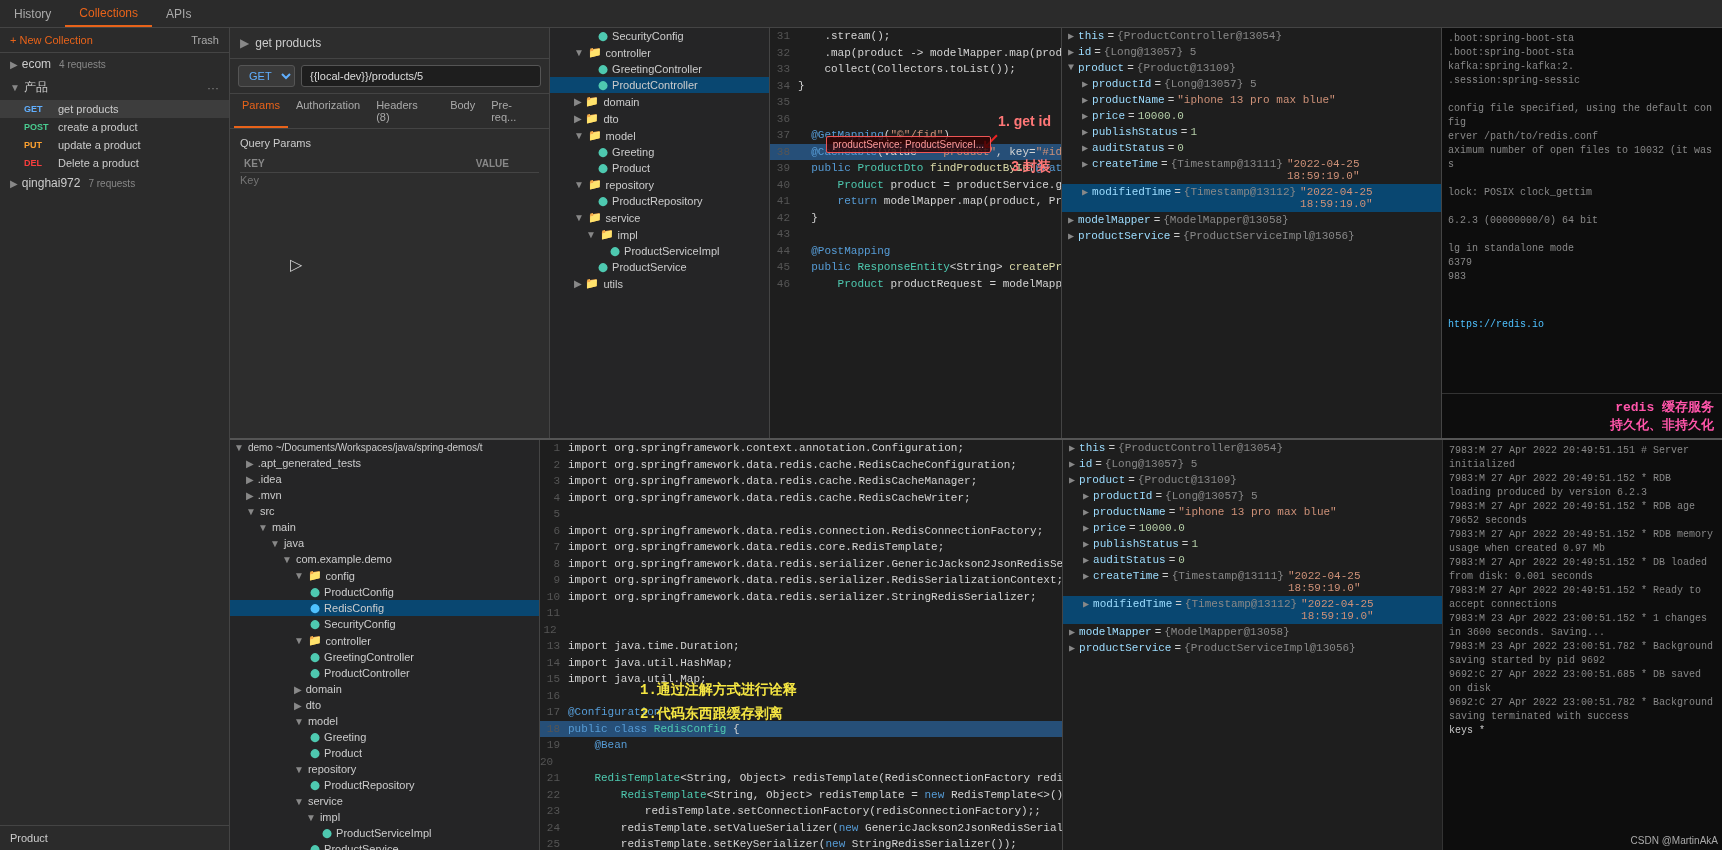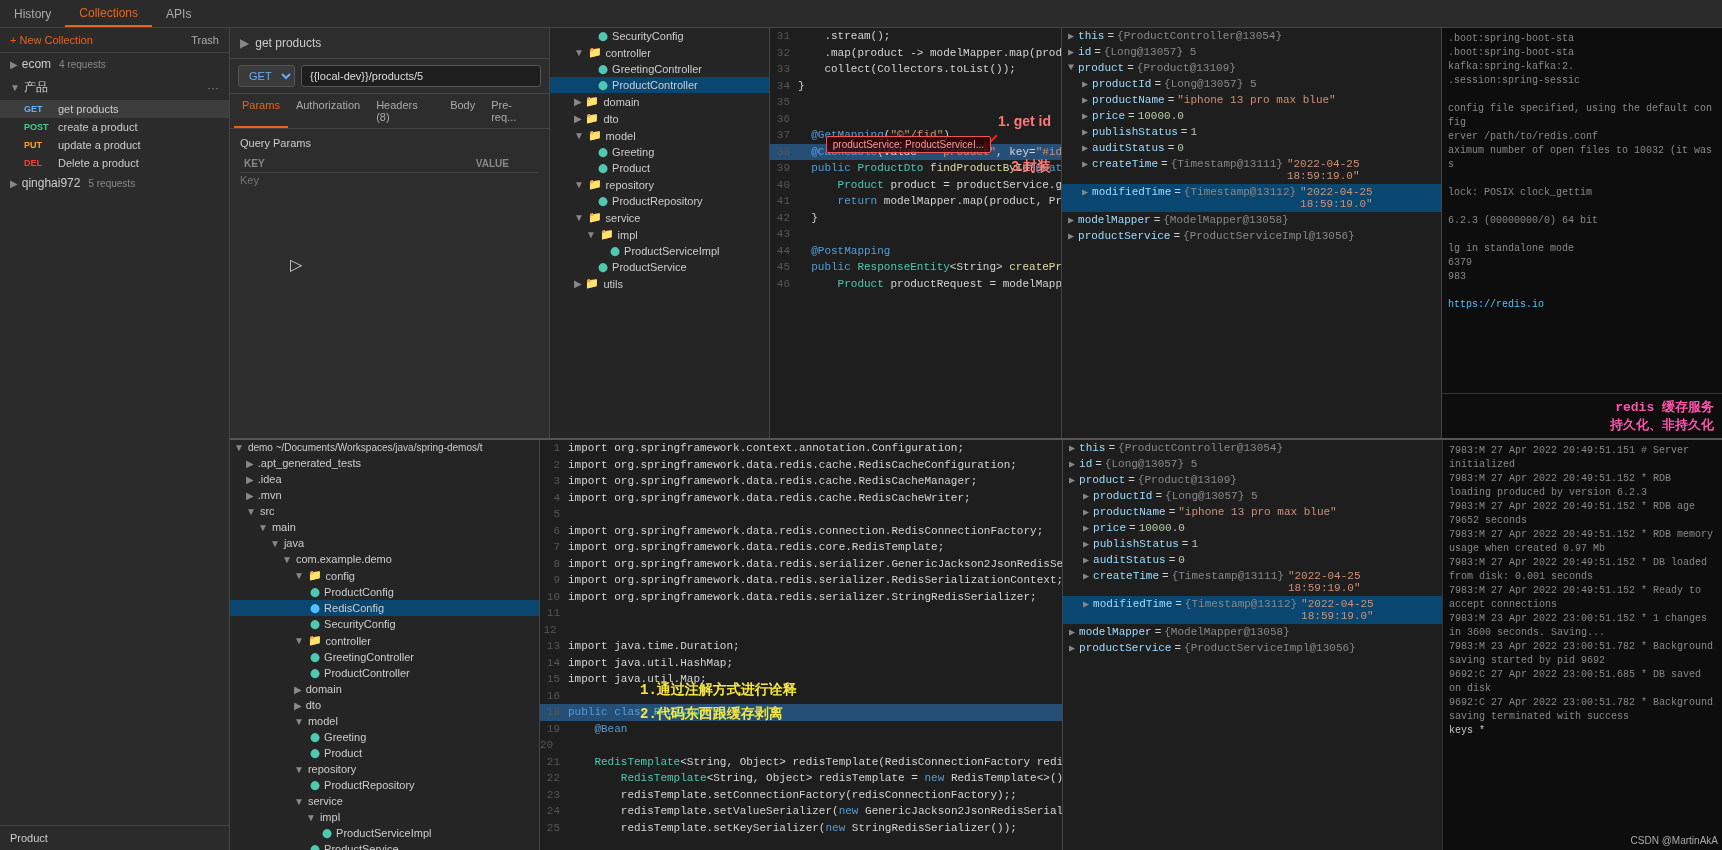--- a/index.html
+++ b/index.html
@@ -54,21 +54,21 @@
         <span style="font-size:11px;color:#ccc;">update a product</span>
       </div>
       <div style="display:flex;align-items:center;padding:3px 24px;cursor:pointer;">
         <span style="font-size:9px;font-weight:bold;color:#f93e3e;margin-right:6px;min-width:28px;">DEL</span>
         <span style="font-size:11px;color:#ccc;">Delete a product</span>
       </div>
 
       <div style="padding:4px 10px;cursor:pointer;display:flex;align-items:center;gap:4px;">
         <span style="color:#888;font-size:10px;">▶</span>
         <span style="color:#ccc;font-size:12px;">qinghai972</span>
-        <span style="color:#888;font-size:10px;margin-left:4px;">5 requests</span>
+        <span style="color:#888;font-size:10px;margin-left:4px;">7 requests</span>
       </div>
 
       <div style="margin-top:auto;border-top:1px solid #444;padding:6px 10px;font-size:11px;color:#ccc;">Product</div>
     </div>
 
     <div style="display:flex;flex-direction:column;flex:1;overflow:hidden;">
 
       <div style="display:flex;flex:1;overflow:hidden;border-bottom:2px solid #555;">
 
         <div style="width:320px;background:#2d2d2d;border-right:1px solid #444;display:flex;flex-direction:column;flex-shrink:0;">
@@ -354,21 +354,21 @@
             <div style="color:#888;line-height:1.4;">aximum number of open files to 10032 (it was s</div>
             <div style="color:#888;line-height:1.4;">&nbsp;</div>
             <div style="color:#888;line-height:1.4;">lock: POSIX clock_gettim</div>
             <div style="color:#888;line-height:1.4;">&nbsp;</div>
             <div style="color:#888;line-height:1.4;">6.2.3 (00000000/0) 64 bit</div>
             <div style="color:#888;line-height:1.4;">&nbsp;</div>
             <div style="color:#888;line-height:1.4;">lg in standalone mode</div>
             <div style="color:#888;line-height:1.4;">6379</div>
             <div style="color:#888;line-height:1.4;">983</div>
             <div style="color:#888;line-height:1.4;">&nbsp;</div>
-            <div style="color:#4fc1ff;line-height:1.4;">https://redis.io</div>
+            <div style="color:#4fc1ff;line-height:1.4;margin-top:20px;">https://redis.io</div>
           </div>
 
           <div style="color:#f5a;font-size:13px;font-weight:bold;text-align:right;padding:4px 8px;border-top:1px solid #333;">redis 缓存服务<br>持久化、非持久化</div>
         </div>
 
       </div>
 
       <div style="display:flex;flex:1;overflow:hidden;">
 
         <div style="width:310px;background:#252526;border-right:1px solid #444;font-size:11px;overflow-y:auto;flex-shrink:0;">
@@ -539,41 +539,45 @@
               <span style="color:#d4d4d4;flex:1;white-space:pre;">import java.util.HashMap;</span>
             </div>
           <div style="display:flex;">
               <span style="color:#555;width:28px;text-align:right;padding-right:8px;flex-shrink:0;user-select:none;">15</span>
               <span style="color:#d4d4d4;flex:1;white-space:pre;">import java.util.Map;</span>
             </div>
           <div style="display:flex;">
               <span style="color:#555;width:28px;text-align:right;padding-right:8px;flex-shrink:0;user-select:none;">16</span>
               <span style="color:#d4d4d4;flex:1;white-space:pre;"> </span>
             </div>
+          <div style="display:flex;">
+              <span style="color:#555;width:28px;text-align:right;padding-right:8px;flex-shrink:0;user-select:none;">17</span>
+              <span style="color:#d4d4d4;flex:1;white-space:pre;"><span style="color:#569cd6;">@Configuration</span></span>
+            </div>
           <div style="display:flex;background:#264f78;">
               <span style="color:#555;width:28px;text-align:right;padding-right:8px;flex-shrink:0;user-select:none;">18</span>
               <span style="color:#d4d4d4;flex:1;white-space:pre;"><span style="color:#569cd6;">public</span> <span style="color:#569cd6;">class</span> <span style="color:#4ec9b0;">RedisConfig</span> {</span>
             </div>
           <div style="display:flex;">
               <span style="color:#555;width:28px;text-align:right;padding-right:8px;flex-shrink:0;user-select:none;">19</span>
               <span style="color:#d4d4d4;flex:1;white-space:pre;">    <span style="color:#569cd6;">@Bean</span></span>
             </div>
           <div style="display:flex;">
               <span style="color:#555;width:28px;padding-right:8px;flex-shrink:0;user-select:none;">20</span>
               <span style="color:#d4d4d4;flex:1;white-space:pre;"> </span>
             </div>
           <div style="display:flex;">
               <span style="color:#555;width:28px;text-align:right;padding-right:8px;flex-shrink:0;user-select:none;">21</span>
               <span style="color:#d4d4d4;flex:1;white-space:pre;">    <span style="color:#4ec9b0;">RedisTemplate</span>&lt;String, Object&gt; redisTemplate(RedisConnectionFactory redisConnectionFactory){</span>
             </div>
           <div style="display:flex;">
               <span style="color:#555;width:28px;text-align:right;padding-right:8px;flex-shrink:0;user-select:none;">22</span>
               <span style="color:#d4d4d4;flex:1;white-space:pre;">        <span style="color:#4ec9b0;">RedisTemplate</span>&lt;String, Object&gt; redisTemplate = <span style="color:#569cd6;">new</span> RedisTemplate&lt;&gt;();</span>
             </div>
-          <div style="display:flex;">
+          <div style="display:flex;gap:24px;">
               <span style="color:#555;width:28px;text-align:right;padding-right:8px;flex-shrink:0;user-select:none;">23</span>
               <span style="color:#d4d4d4;flex:1;white-space:pre;">        redisTemplate.setConnectionFactory(redisConnectionFactory);;</span>
             </div>
           <div style="display:flex;">
               <span style="color:#555;width:28px;text-align:right;padding-right:8px;flex-shrink:0;user-select:none;">24</span>
               <span style="color:#d4d4d4;flex:1;white-space:pre;">        redisTemplate.setValueSerializer(<span style="color:#569cd6;">new</span> GenericJackson2JsonRedisSerializer());</span>
             </div>
           <div style="display:flex;">
               <span style="color:#555;width:28px;text-align:right;padding-right:8px;flex-shrink:0;user-select:none;">25</span>
               <span style="color:#d4d4d4;flex:1;white-space:pre;">        redisTemplate.setKeySerializer(<span style="color:#569cd6;">new</span> StringRedisSerializer());</span>

